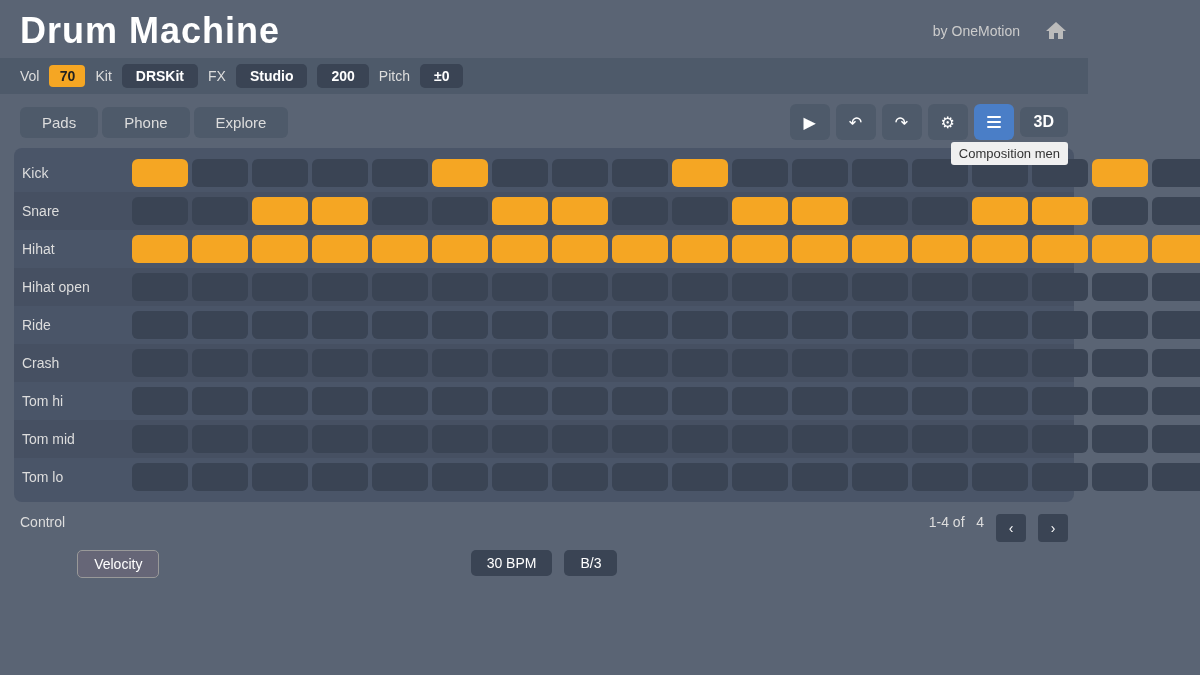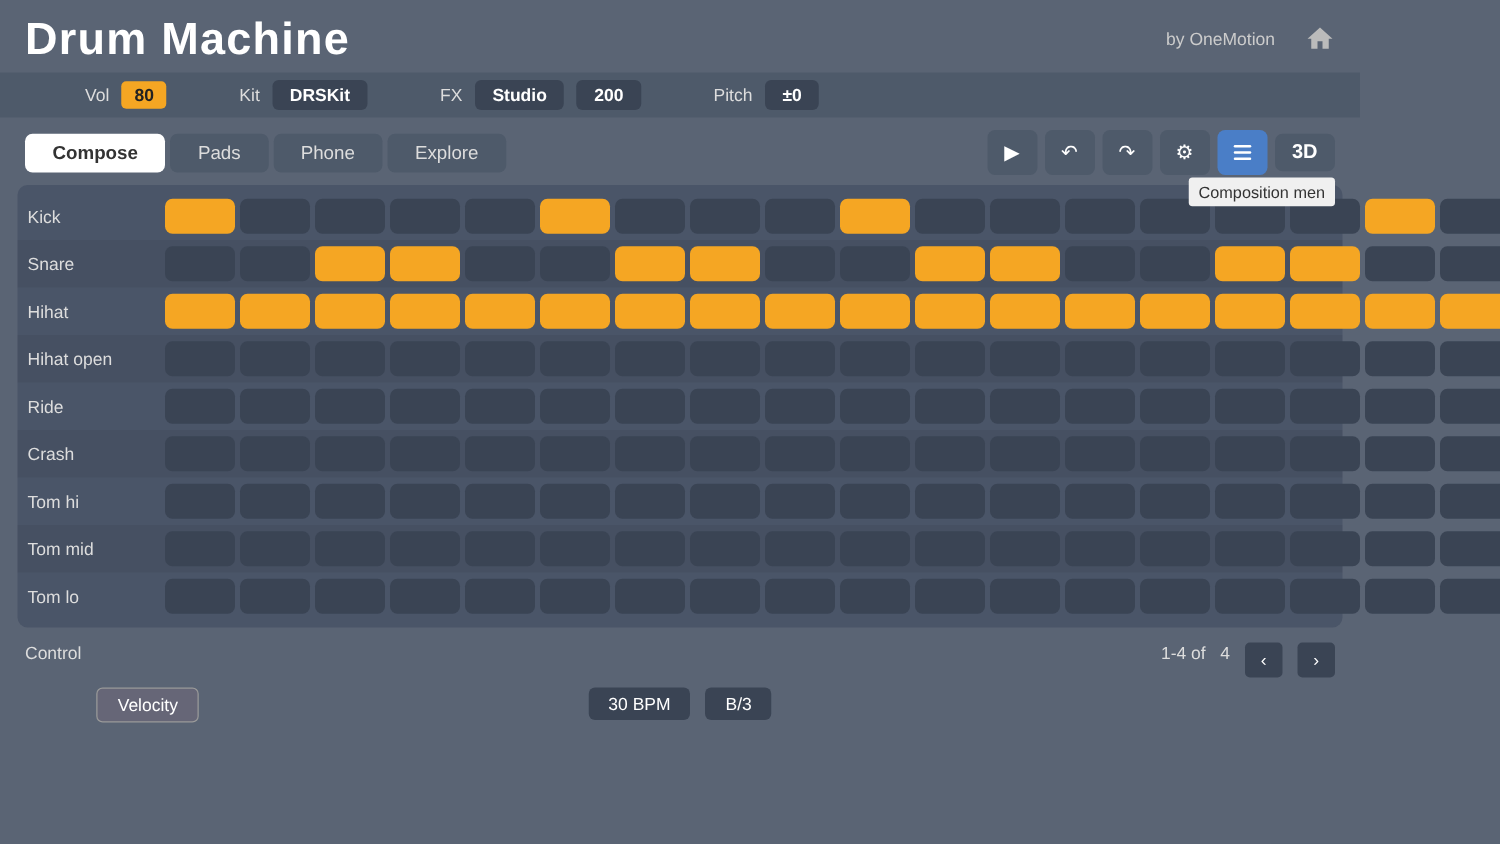--- a/index.html
+++ b/index.html
@@ -53,21 +53,20 @@
       display: flex;
       align-items: center;
       gap: 10px;
       padding: 6px 20px;
       background: #4e5a6a;
       margin: 0 0 6px 0;
     }
     .ctrl-label {
       font-size: 14px;
       color: #ddd;
-      margin-left: 48px;
     }
     .ctrl-value {
       background: #f5a623;
       color: #222;
       font-weight: bold;
       font-size: 14px;
       padding: 3px 10px;
       border-radius: 4px;
       min-width: 36px;
       text-align: center;
@@ -254,33 +253,32 @@
     <div class="header-right">
       <span class="by-label">by OneMotion</span>
       <svg class="home-icon" viewBox="0 0 24 24">
         <path fill="#bbb" d="M10 20v-6h4v6h5v-8h3L12 3 2 12h3v8z"></path>
       </svg>
     </div>
   </div>
 
   <div class="controls-bar">
     <span class="ctrl-label">Vol</span>
-    <span class="ctrl-value">80</span>
+    <span class="ctrl-value">70</span>
     <span class="ctrl-label">Kit</span>
     <button class="ctrl-btn">DRSKit</button>
     <span class="ctrl-label">FX</span>
     <button class="ctrl-btn">Studio</button>
     <button class="ctrl-btn">200</button>
     <span class="ctrl-label">Pitch</span>
     <button class="ctrl-btn">±0</button>
   </div>
 
   <div class="mode-tabs-row">
     <div class="mode-tabs">
-      <button class="mode-tab active">Compose</button>
       <button class="mode-tab">Pads</button>
       <button class="mode-tab">Phone</button>
       <button class="mode-tab">Explore</button>
     </div>
 
     <div class="transport-controls">
       <button class="transport-btn">▶</button>
       <button class="transport-btn">↶</button>
       <button class="transport-btn">↷</button>
       <button class="transport-btn">⚙</button>

